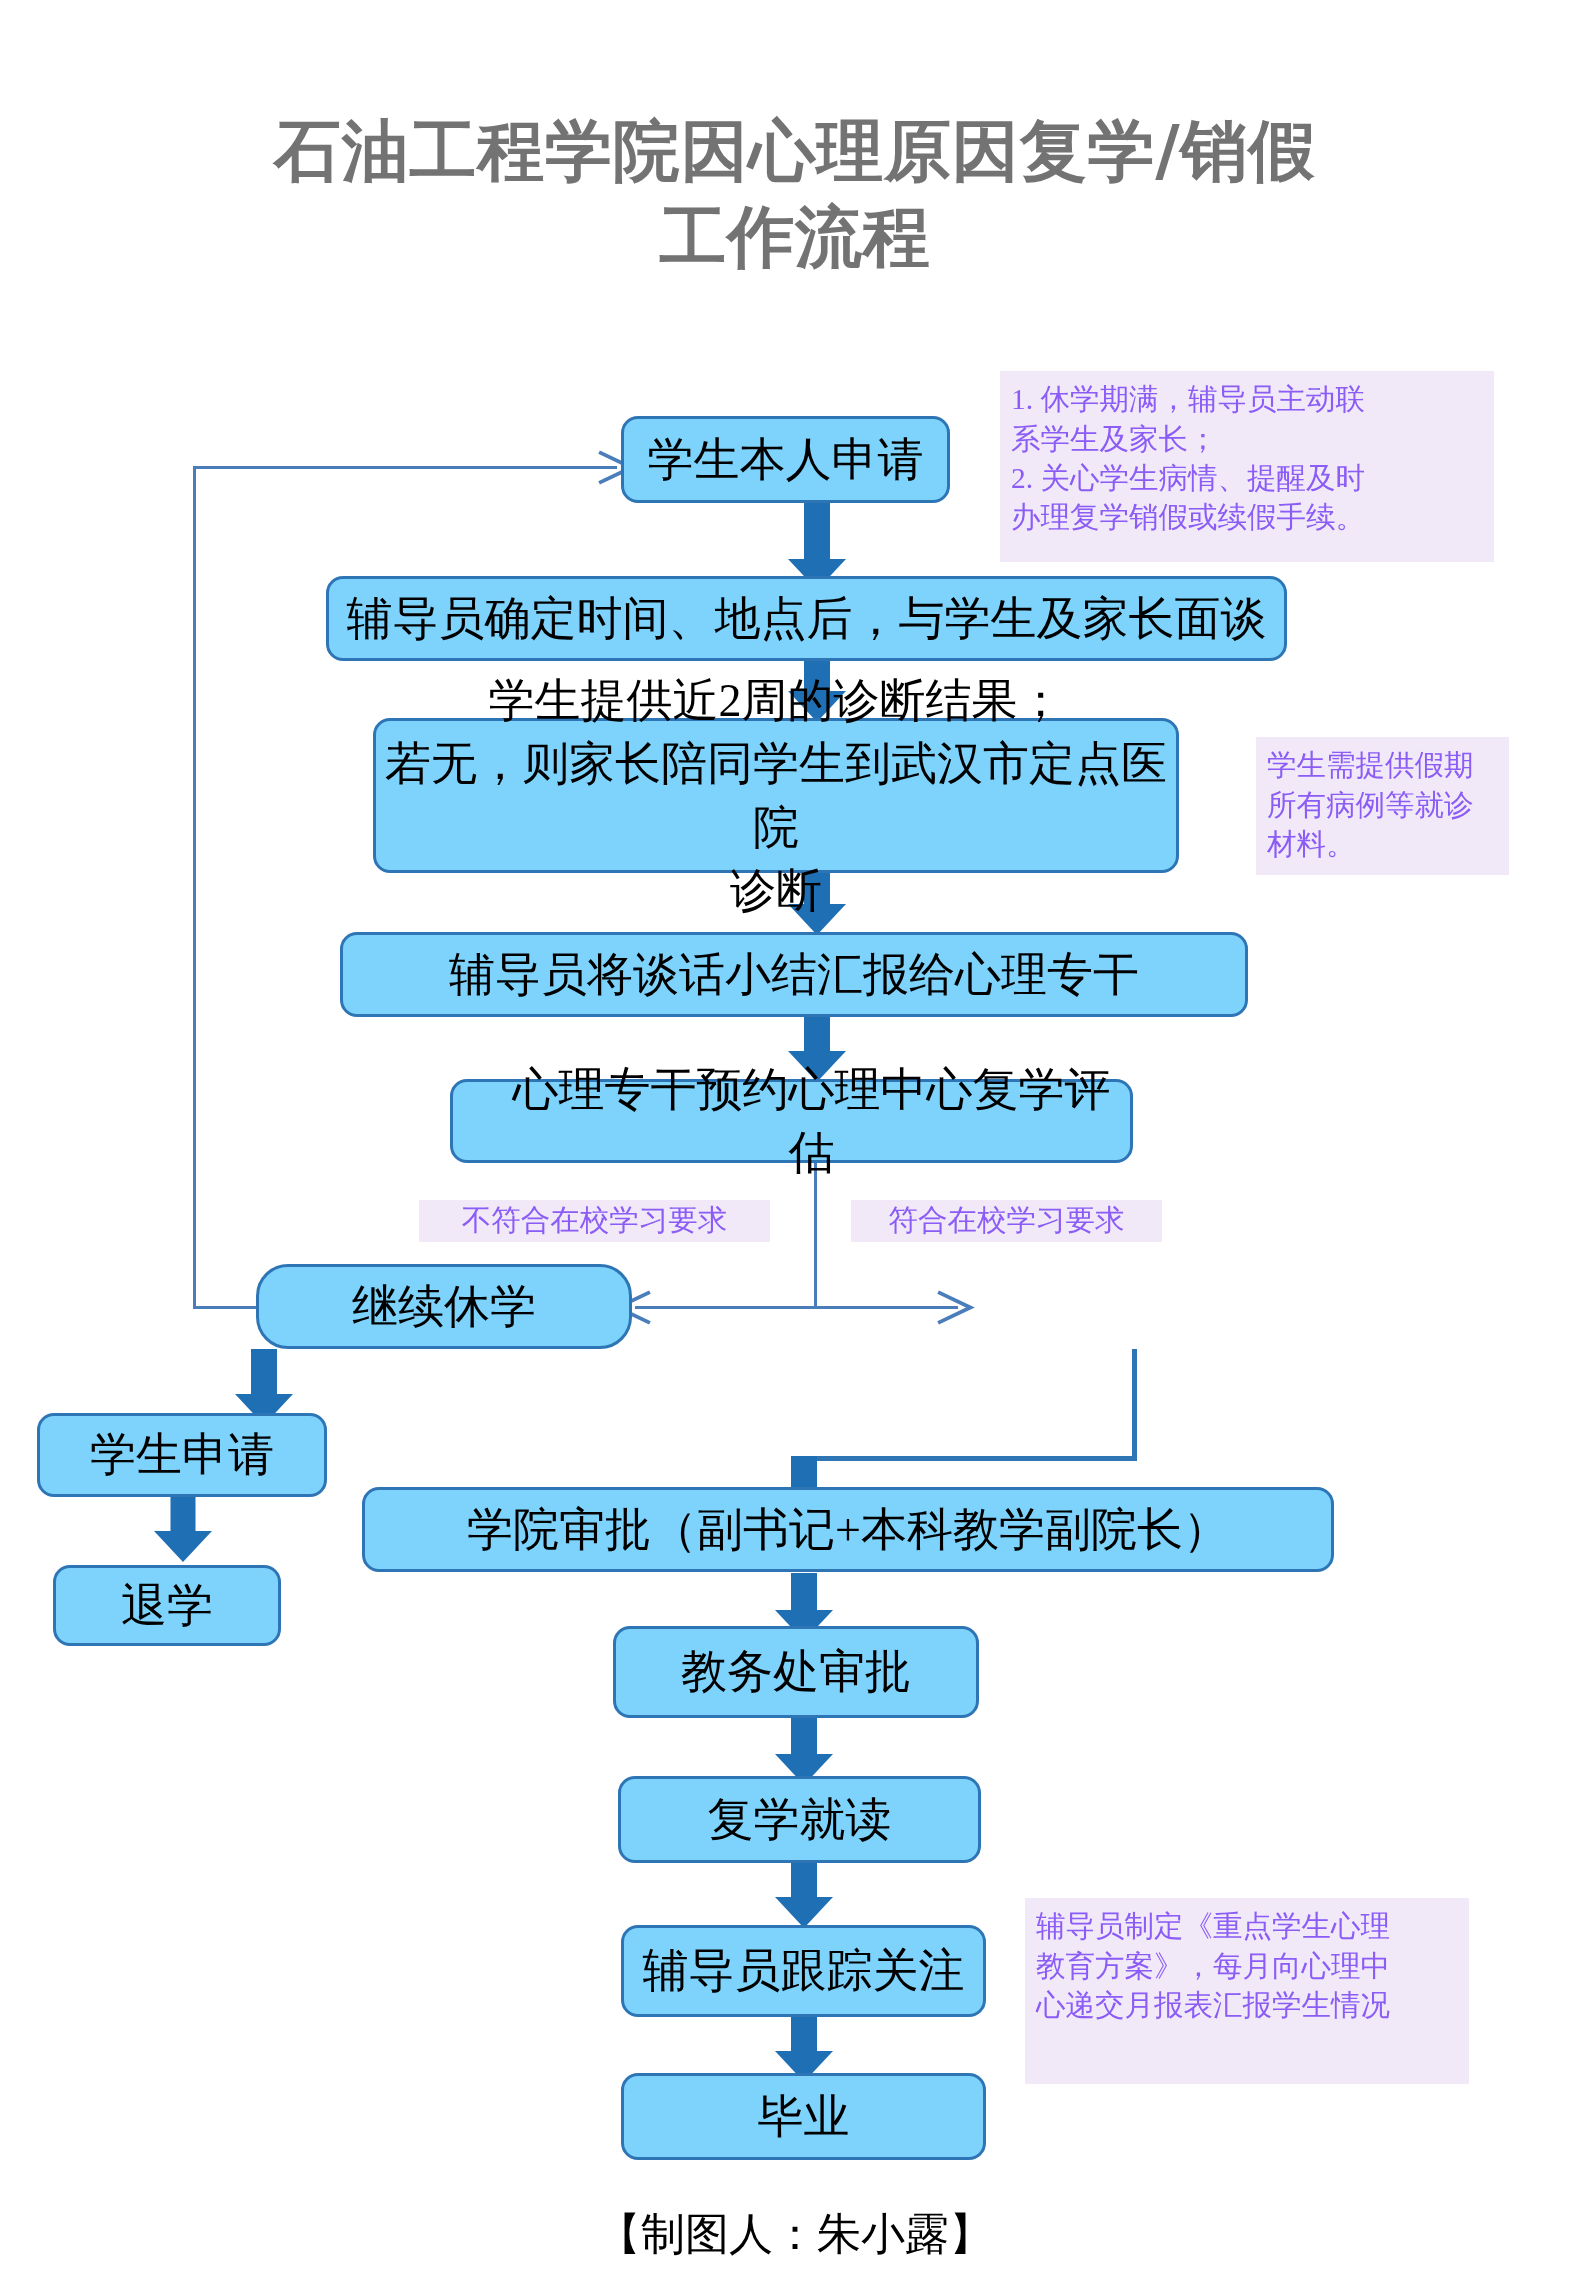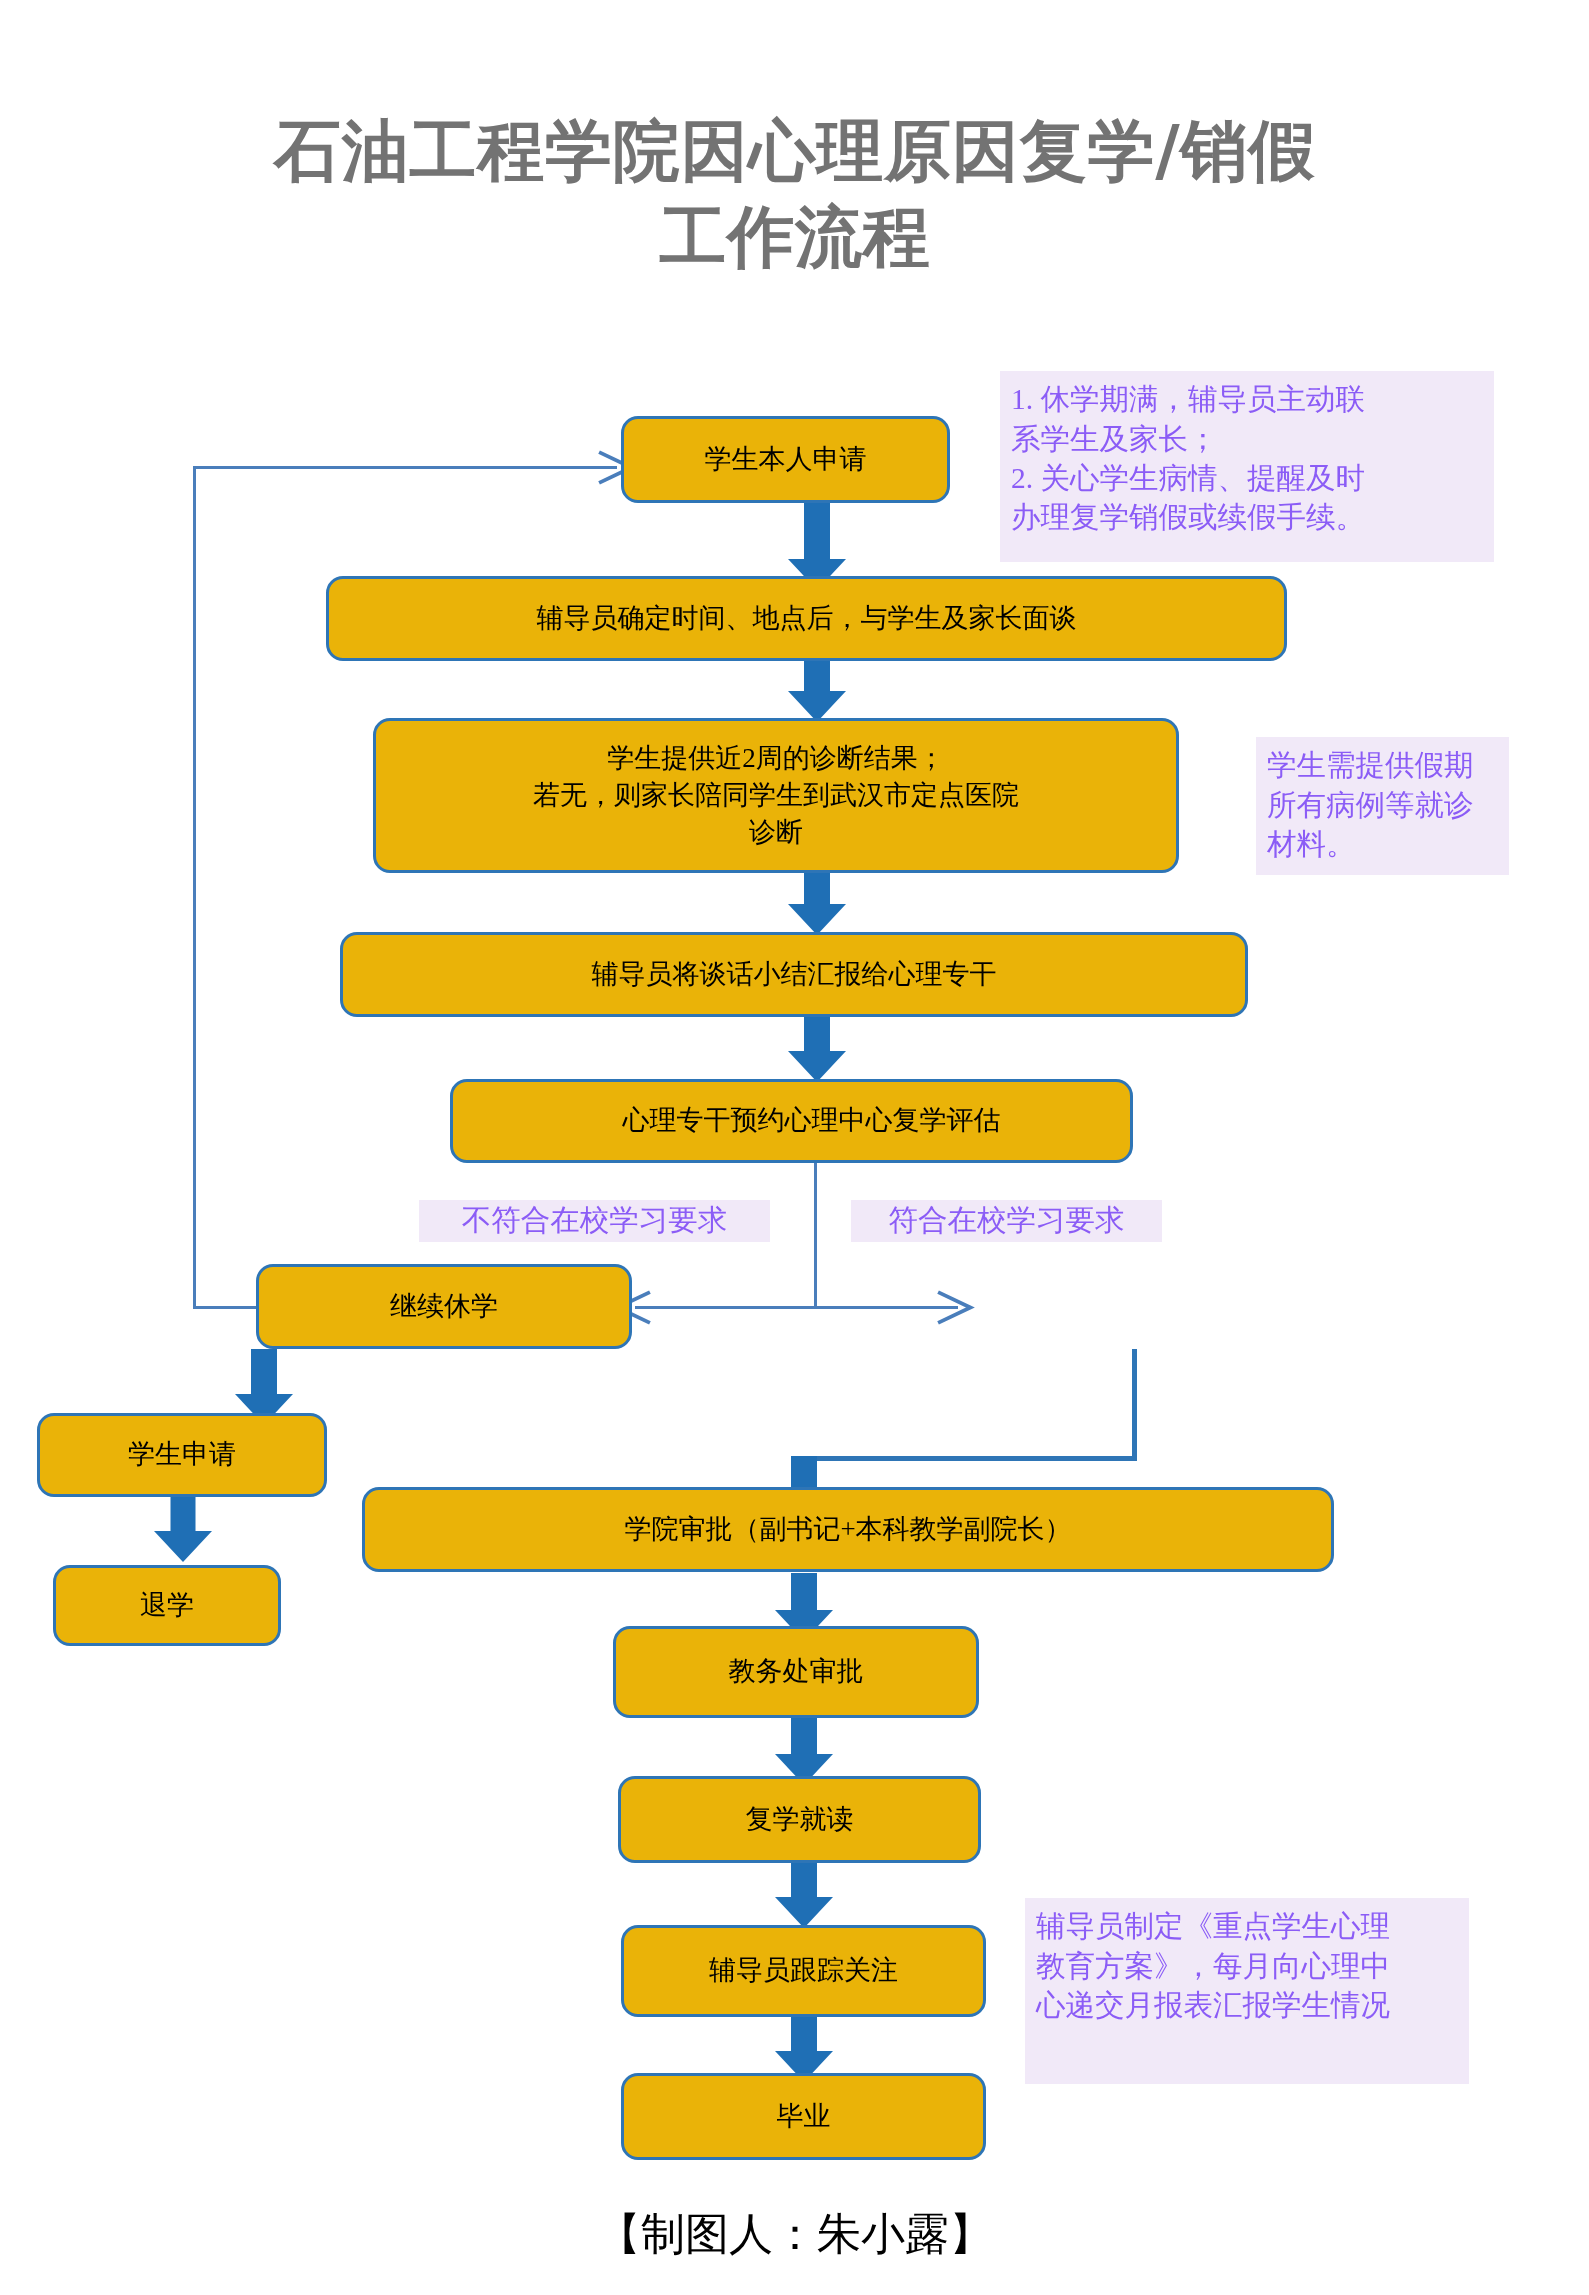--- a/index.html
+++ b/index.html
@@ -46,28 +46,28 @@
     font-size: 44px;
     color: #000000;
   }
 
   
   .node {
     position: absolute;
     box-sizing: border-box;
     border: 3.9px solid #2E75B6;
     border-radius: 17px;
-    background: #eab308;
+    background: #7dd3fc;
     display: flex;
     align-items: center;
     justify-content: center;
     text-align: center;
     color: #000000;
     font-family: "Liberation Serif", "DejaVu Serif", serif;
-    font-size: 27px;
+    font-size: 46px;
     line-height: 1.38;
     white-space: pre-line;
     padding: 3.1px 7.8px;
     z-index: 6;
   }
 
   
   .note {
     position: absolute;
     box-sizing: border-box;
@@ -203,21 +203,21 @@
   </svg>
 
   <div class="line h" style="left:814px; top:1306px; width:144px;"></div>
   <svg class="thinhead" style="left:935px; top:1289px;" width="40" height="37" viewBox="0 0 52 48">
     <path d="M4 4 L46 24 L4 44" fill="none" stroke="#4A7EBB" stroke-width="5"></path>
   </svg>
 
   <div class="note center" style="left:419px; top:1200px; width:351px; height:42px;">不符合在校学习要求</div>
   <div class="note center" style="left:851px; top:1200px; width:311px; height:42px;">符合在校学习要求</div>
 
-  <div class="node" style="left:256px; top:1264px; width:376px; height:85px;">继续休学</div>
+  <div class="node" style="left:256px; top:1264px; width:376px; height:85px;border-radius:32px;">继续休学</div>
 
 
   <div class="varrow" style="left:233px; top:1349px; width:62px; height:76px;">
     <div class="shaft" style="width:26px; height:47px;"></div>
     <div class="head"></div>
   </div>
 
   <div class="line dark v" style="left:1132px; top:1349px; width:4.7px; height:110px;"></div>
   <div class="line dark h" style="left:800px; top:1456px; width:337px; height:4.7px;"></div>
   <div class="varrow" style="left:773px; top:1456px; width:62px; height:71px;">

